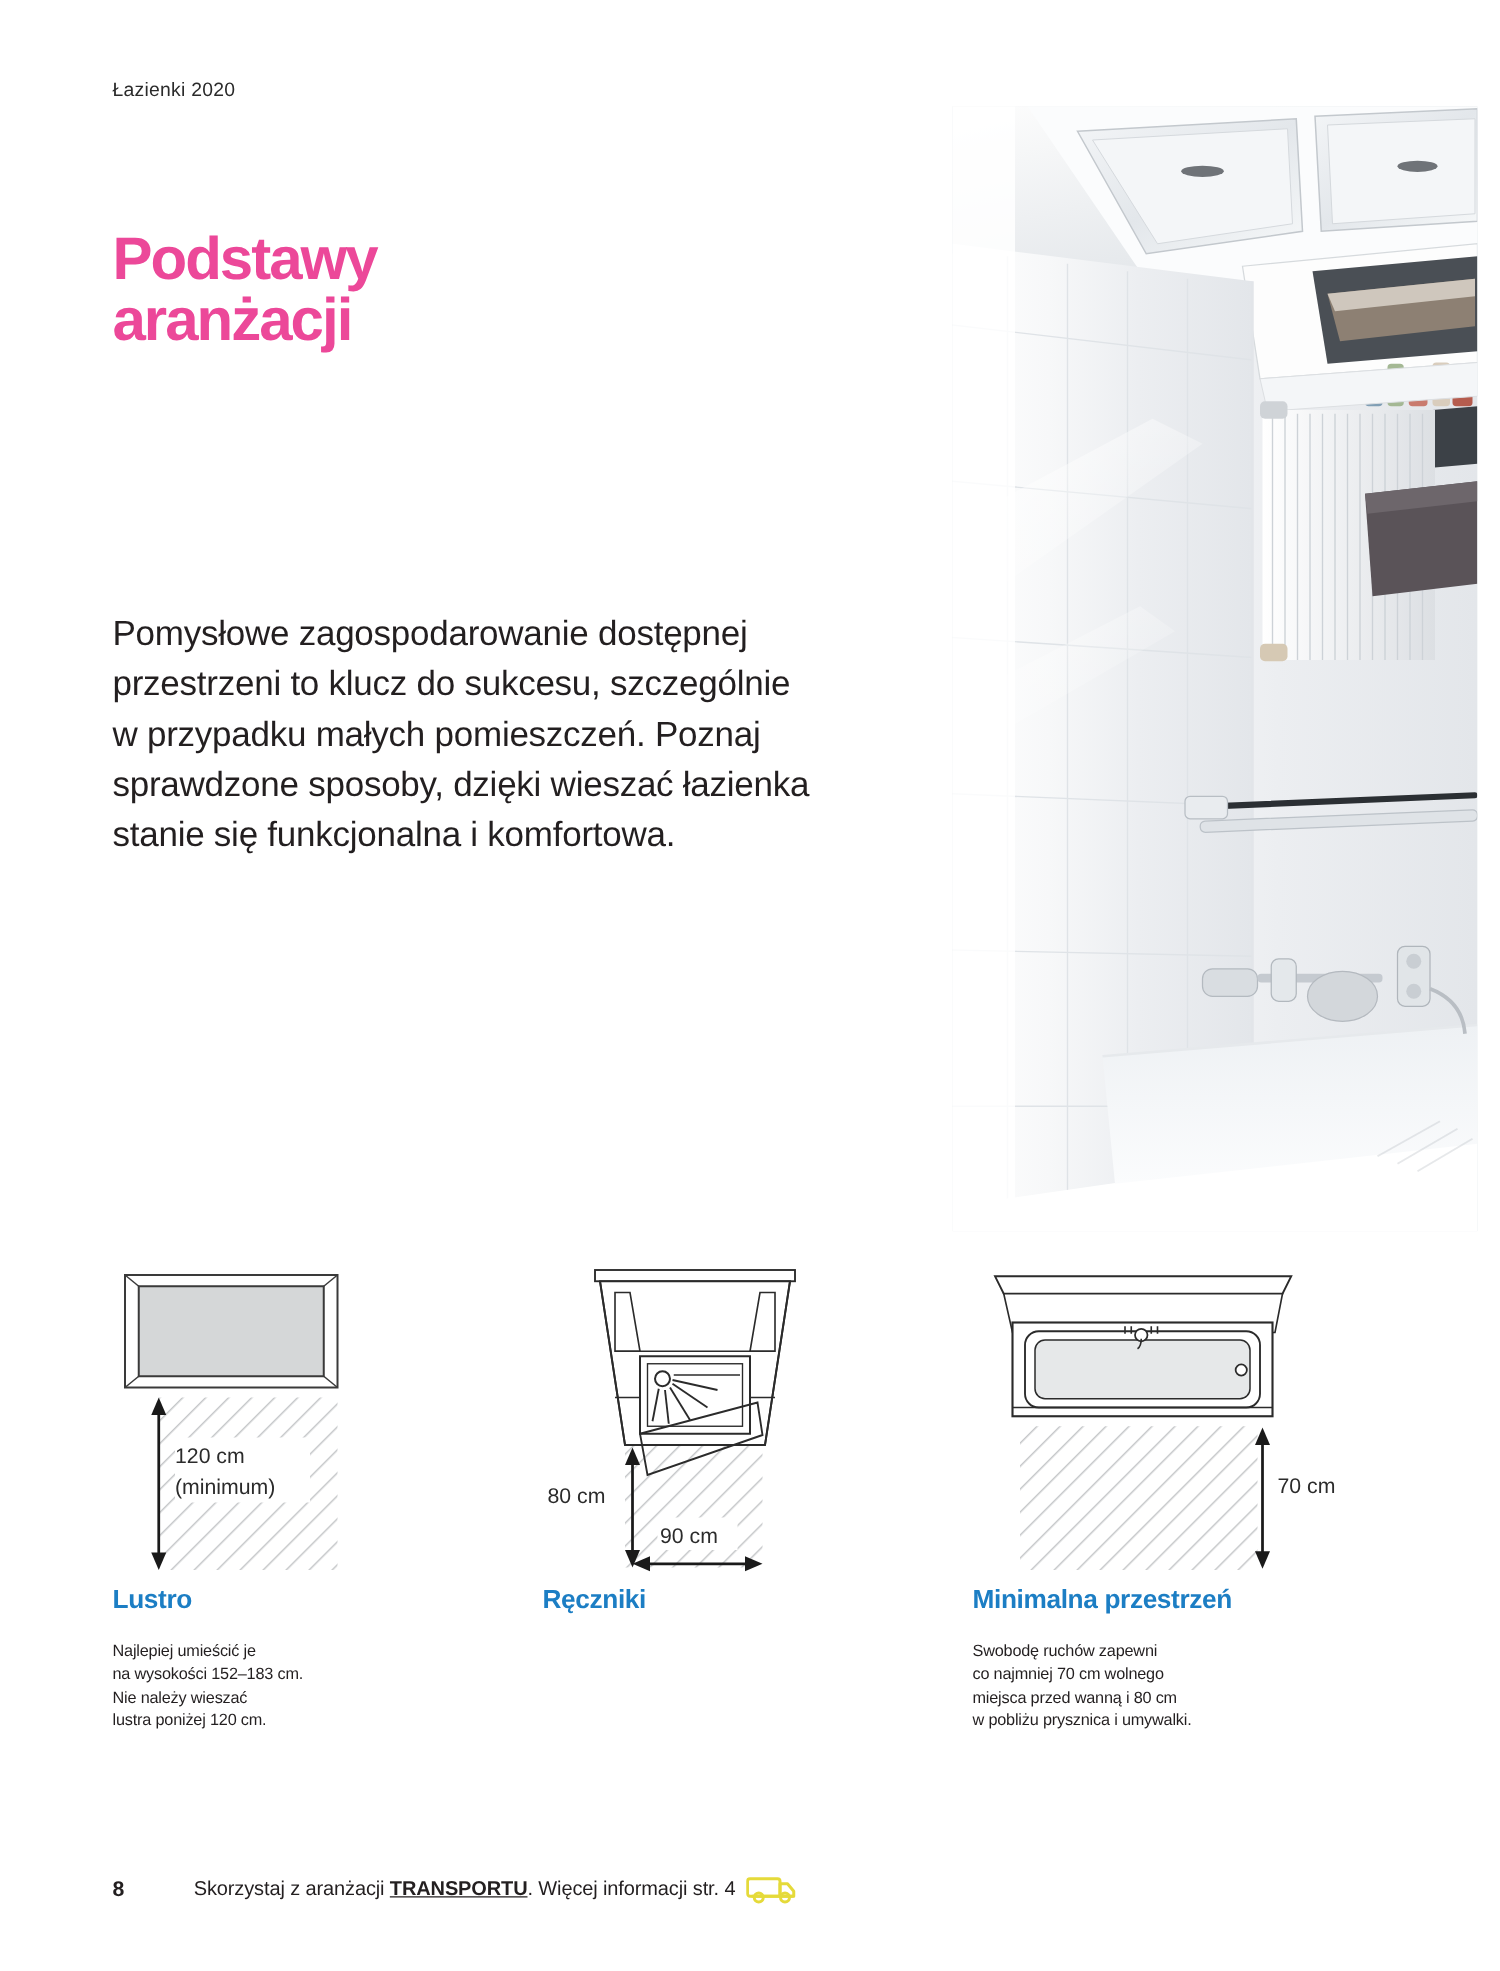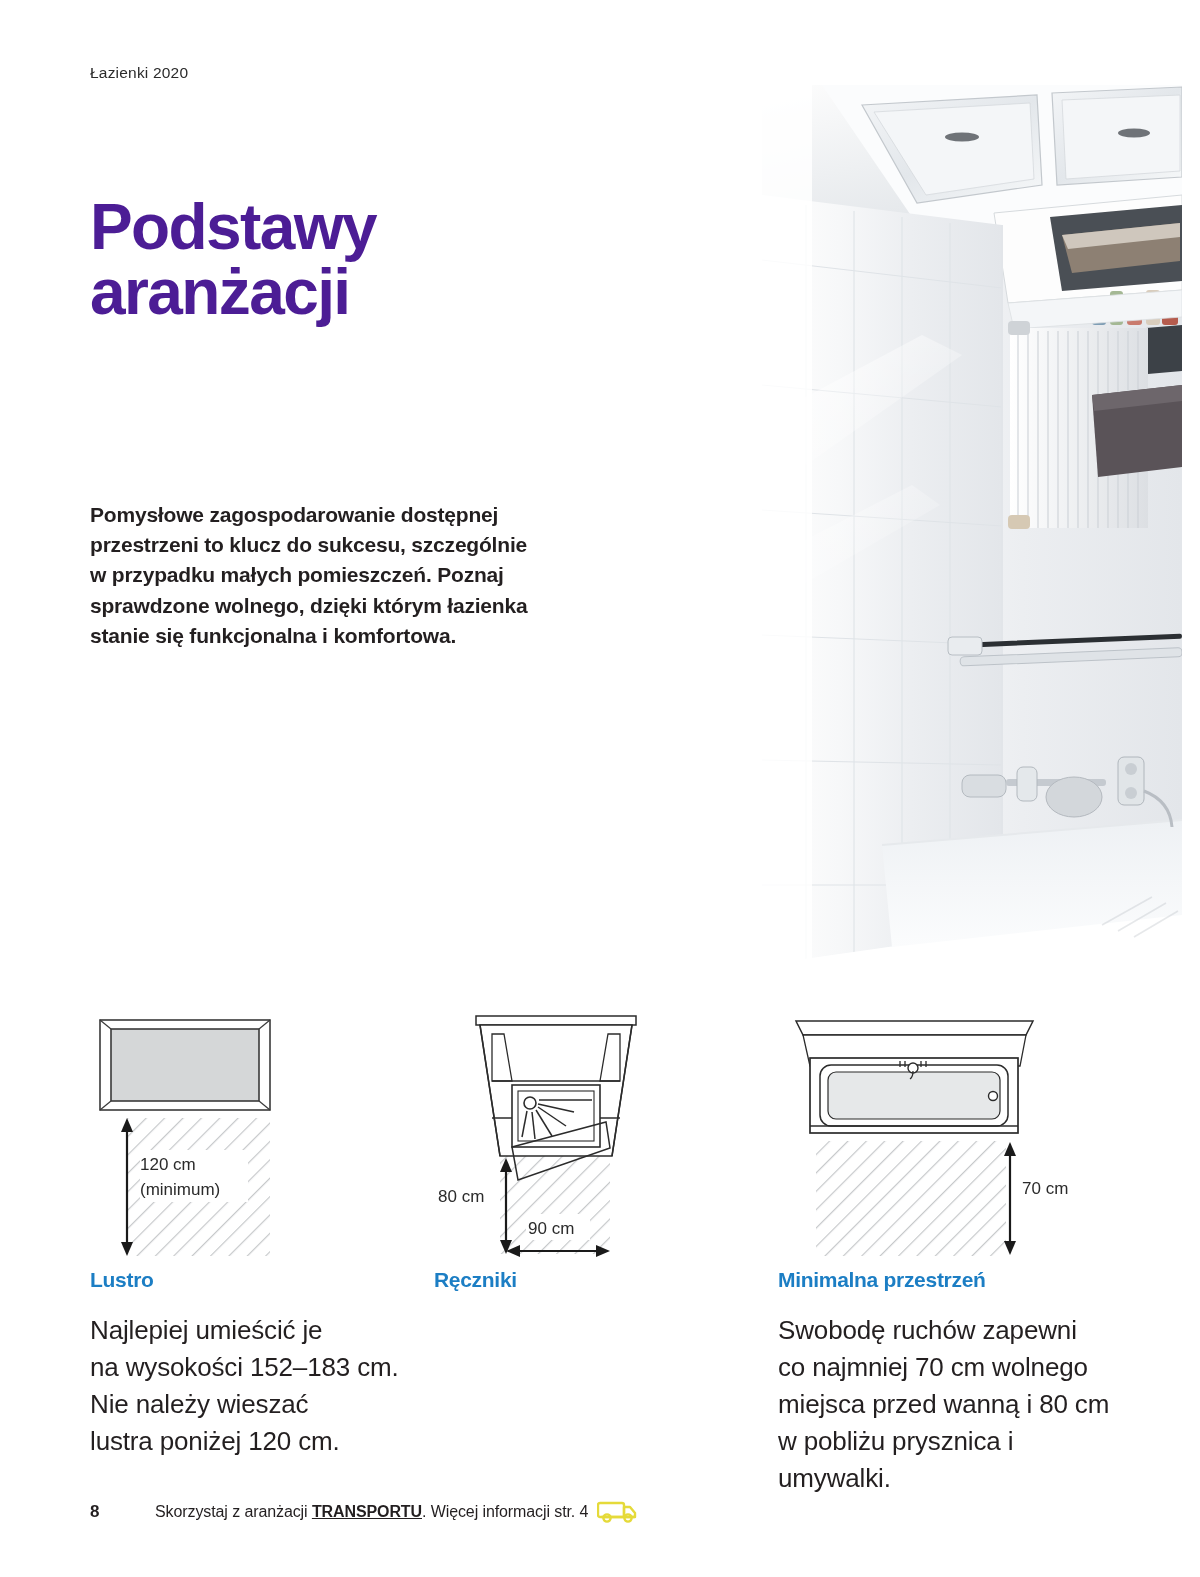--- a/index.html
+++ b/index.html
@@ -36,37 +36,37 @@
     background: #f2f3f5;
   }
   .hero-photo svg { display: block; }
 
   
   .headline {
     position: absolute;
     left: 90px;
     top: 152px;
     width: 660px;
-    font-size: 64px;
+    font-size: 48px;
     line-height: 1.02;
     font-weight: 700;
     letter-spacing: -1.6px;
-    color: #4c1d95;
+    color: #ec4899;
   }
   .headline span { display: block; }
 
   
   .lead {
     position: absolute;
     left: 90px;
-    top: 500px;
+    top: 487px;
     width: 610px;
-    font-size: 21px;
+    font-size: 28px;
     line-height: 1.44;
-    font-weight: 700;
+    font-weight: 400;
     color: #231f20;
     letter-spacing: -0.2px;
   }
   .lead span { display: block; }
 
   
   .cols {
     position: absolute;
     left: 90px;
     top: 1008px;
@@ -84,21 +84,21 @@
 
   .col-title {
     margin-top: 10px;
     font-size: 21px;
     font-weight: 700;
     color: #1c7ec4;
     letter-spacing: -0.3px;
   }
   .col-body {
     margin-top: 20px;
-    font-size: 26px;
+    font-size: 13px;
     line-height: 1.42;
     font-weight: 400;
     color: #231f20;
     letter-spacing: -0.15px;
   }
   .col-body span { display: block; }
 
   
   .footer {
     position: absolute;
@@ -259,21 +259,21 @@
 
 <h1 class="headline">
   <span>Podstawy</span>
   <span>aranżacji</span>
 </h1>
 
 <div class="lead">
   <span>Pomysłowe zagospodarowanie dostępnej</span>
   <span>przestrzeni to klucz do sukcesu, szczególnie</span>
   <span>w przypadku małych pomieszczeń. Poznaj</span>
-  <span>sprawdzone wolnego, dzięki którym łazienka</span>
+  <span>sprawdzone sposoby, dzięki wieszać łazienka</span>
   <span>stanie się funkcjonalna i komfortowa.</span>
 </div>
 
 <div class="cols">
 
   <div class="col">
     <div class="figure">
       <svg width="320" height="250" viewBox="0 0 320 250" xmlns="http://www.w3.org/2000/svg">
         <defs>
           <pattern id="hatchA" width="13" height="13" patternTransform="rotate(45)" patternUnits="userSpaceOnUse">

